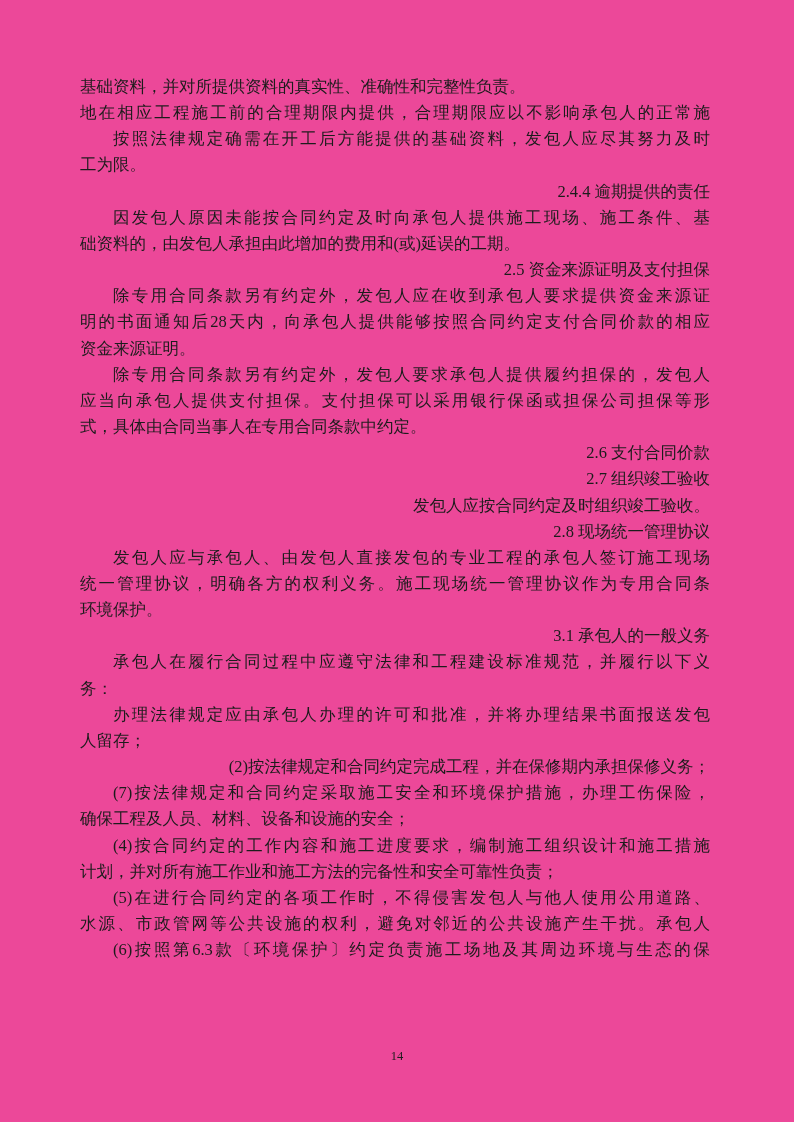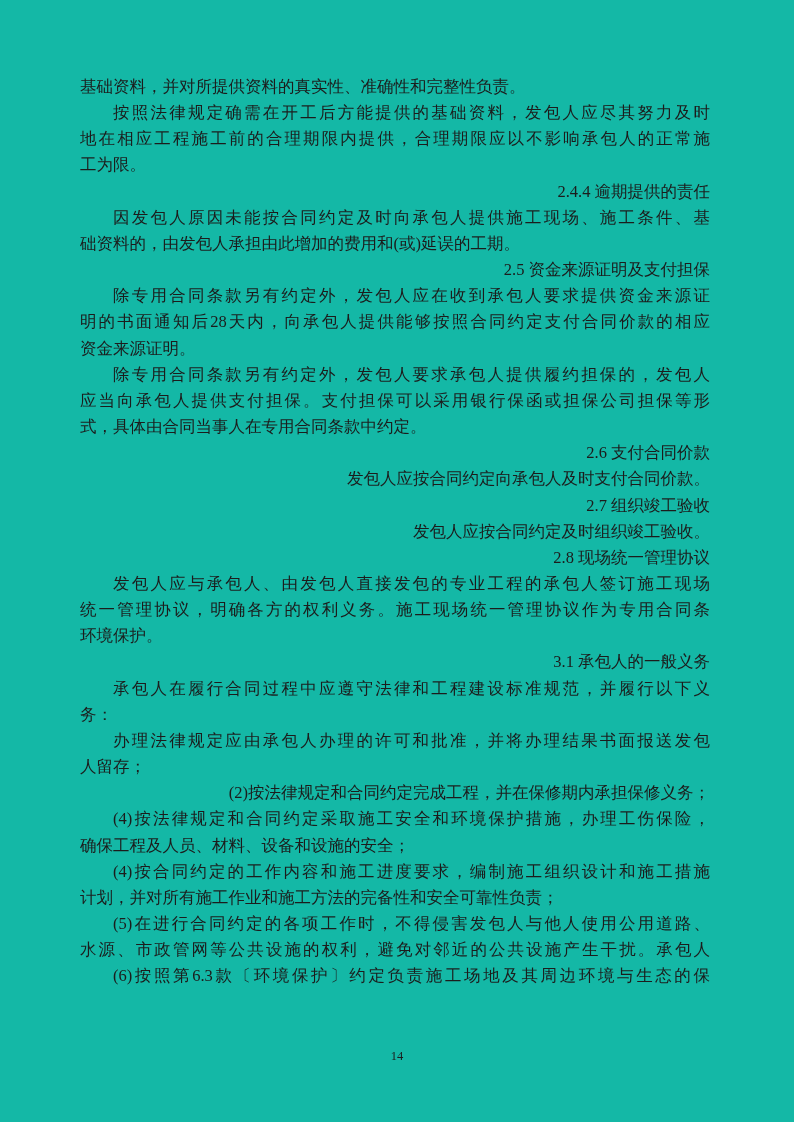--- a/index.html
+++ b/index.html
@@ -4,21 +4,21 @@
 <style>
   html, body {
     margin: 0;
     padding: 0;
     background: #ffffff;
   }
   .page {
     position: relative;
     width: 794px;
     height: 1122px;
-    background: #14b8a6;
+    background: #ec4899;
     overflow: hidden;
     font-family: "Liberation Serif", "DejaVu Serif", serif;
     color: #1c1c1c;
   }
   .text-block {
     position: absolute;
     left: 80px;
     top: 74px;
     width: 630px;
   }
@@ -50,48 +50,47 @@
     line-height: 15px;
     color: #1c1c1c;
   }
 </style>
 </head>
 <body>
 
 <div class="page">
   <div class="text-block" id="text-block">
       <div class="line">基础资料，并对所提供资料的真实性、准确性和完整性负责。</div>
+      <div class="line full">地在相应工程施工前的合理期限内提供，合理期限应以不影响承包人的正常施</div>
       <div class="line indent full">按照法律规定确需在开工后方能提供的基础资料，发包人应尽其努力及时</div>
-      <div class="line full">地在相应工程施工前的合理期限内提供，合理期限应以不影响承包人的正常施</div>
       <div class="line">工为限。</div>
       <div class="line indent">2.4.4 逾期提供的责任</div>
       <div class="line indent full">因发包人原因未能按合同约定及时向承包人提供施工现场、施工条件、基</div>
       <div class="line">础资料的，由发包人承担由此增加的费用和(或)延误的工期。</div>
       <div class="line indent">2.5 资金来源证明及支付担保</div>
       <div class="line indent full">除专用合同条款另有约定外，发包人应在收到承包人要求提供资金来源证</div>
       <div class="line full">明的书面通知后28天内，向承包人提供能够按照合同约定支付合同价款的相应</div>
       <div class="line">资金来源证明。</div>
       <div class="line indent full">除专用合同条款另有约定外，发包人要求承包人提供履约担保的，发包人</div>
       <div class="line full">应当向承包人提供支付担保。支付担保可以采用银行保函或担保公司担保等形</div>
       <div class="line">式，具体由合同当事人在专用合同条款中约定。</div>
       <div class="line indent">2.6 支付合同价款</div>
-      <div class="line indent">发包人应按合同约定向承包人及时支付合同价款。</div>
       <div class="line indent">2.7 组织竣工验收</div>
       <div class="line indent">发包人应按合同约定及时组织竣工验收。</div>
       <div class="line indent">2.8 现场统一管理协议</div>
       <div class="line indent full">发包人应与承包人、由发包人直接发包的专业工程的承包人签订施工现场</div>
       <div class="line full">统一管理协议，明确各方的权利义务。施工现场统一管理协议作为专用合同条</div>
       <div class="line">环境保护。</div>
       <div class="line indent">3.1 承包人的一般义务</div>
       <div class="line indent full">承包人在履行合同过程中应遵守法律和工程建设标准规范，并履行以下义</div>
       <div class="line">务：</div>
       <div class="line indent full">办理法律规定应由承包人办理的许可和批准，并将办理结果书面报送发包</div>
       <div class="line">人留存；</div>
       <div class="line indent">(2)按法律规定和合同约定完成工程，并在保修期内承担保修义务；</div>
-      <div class="line indent full">(4)按法律规定和合同约定采取施工安全和环境保护措施，办理工伤保险，</div>
+      <div class="line indent full">(7)按法律规定和合同约定采取施工安全和环境保护措施，办理工伤保险，</div>
       <div class="line">确保工程及人员、材料、设备和设施的安全；</div>
       <div class="line indent full">(4)按合同约定的工作内容和施工进度要求，编制施工组织设计和施工措施</div>
       <div class="line">计划，并对所有施工作业和施工方法的完备性和安全可靠性负责；</div>
       <div class="line indent full">(5)在进行合同约定的各项工作时，不得侵害发包人与他人使用公用道路、</div>
       <div class="line full">水源、市政管网等公共设施的权利，避免对邻近的公共设施产生干扰。承包人</div>
       <div class="line indent full">(6)按照第6.3款〔环境保护〕约定负责施工场地及其周边环境与生态的保</div>
     </div>
   <div class="footer">
     <span>14</span>
   </div>

